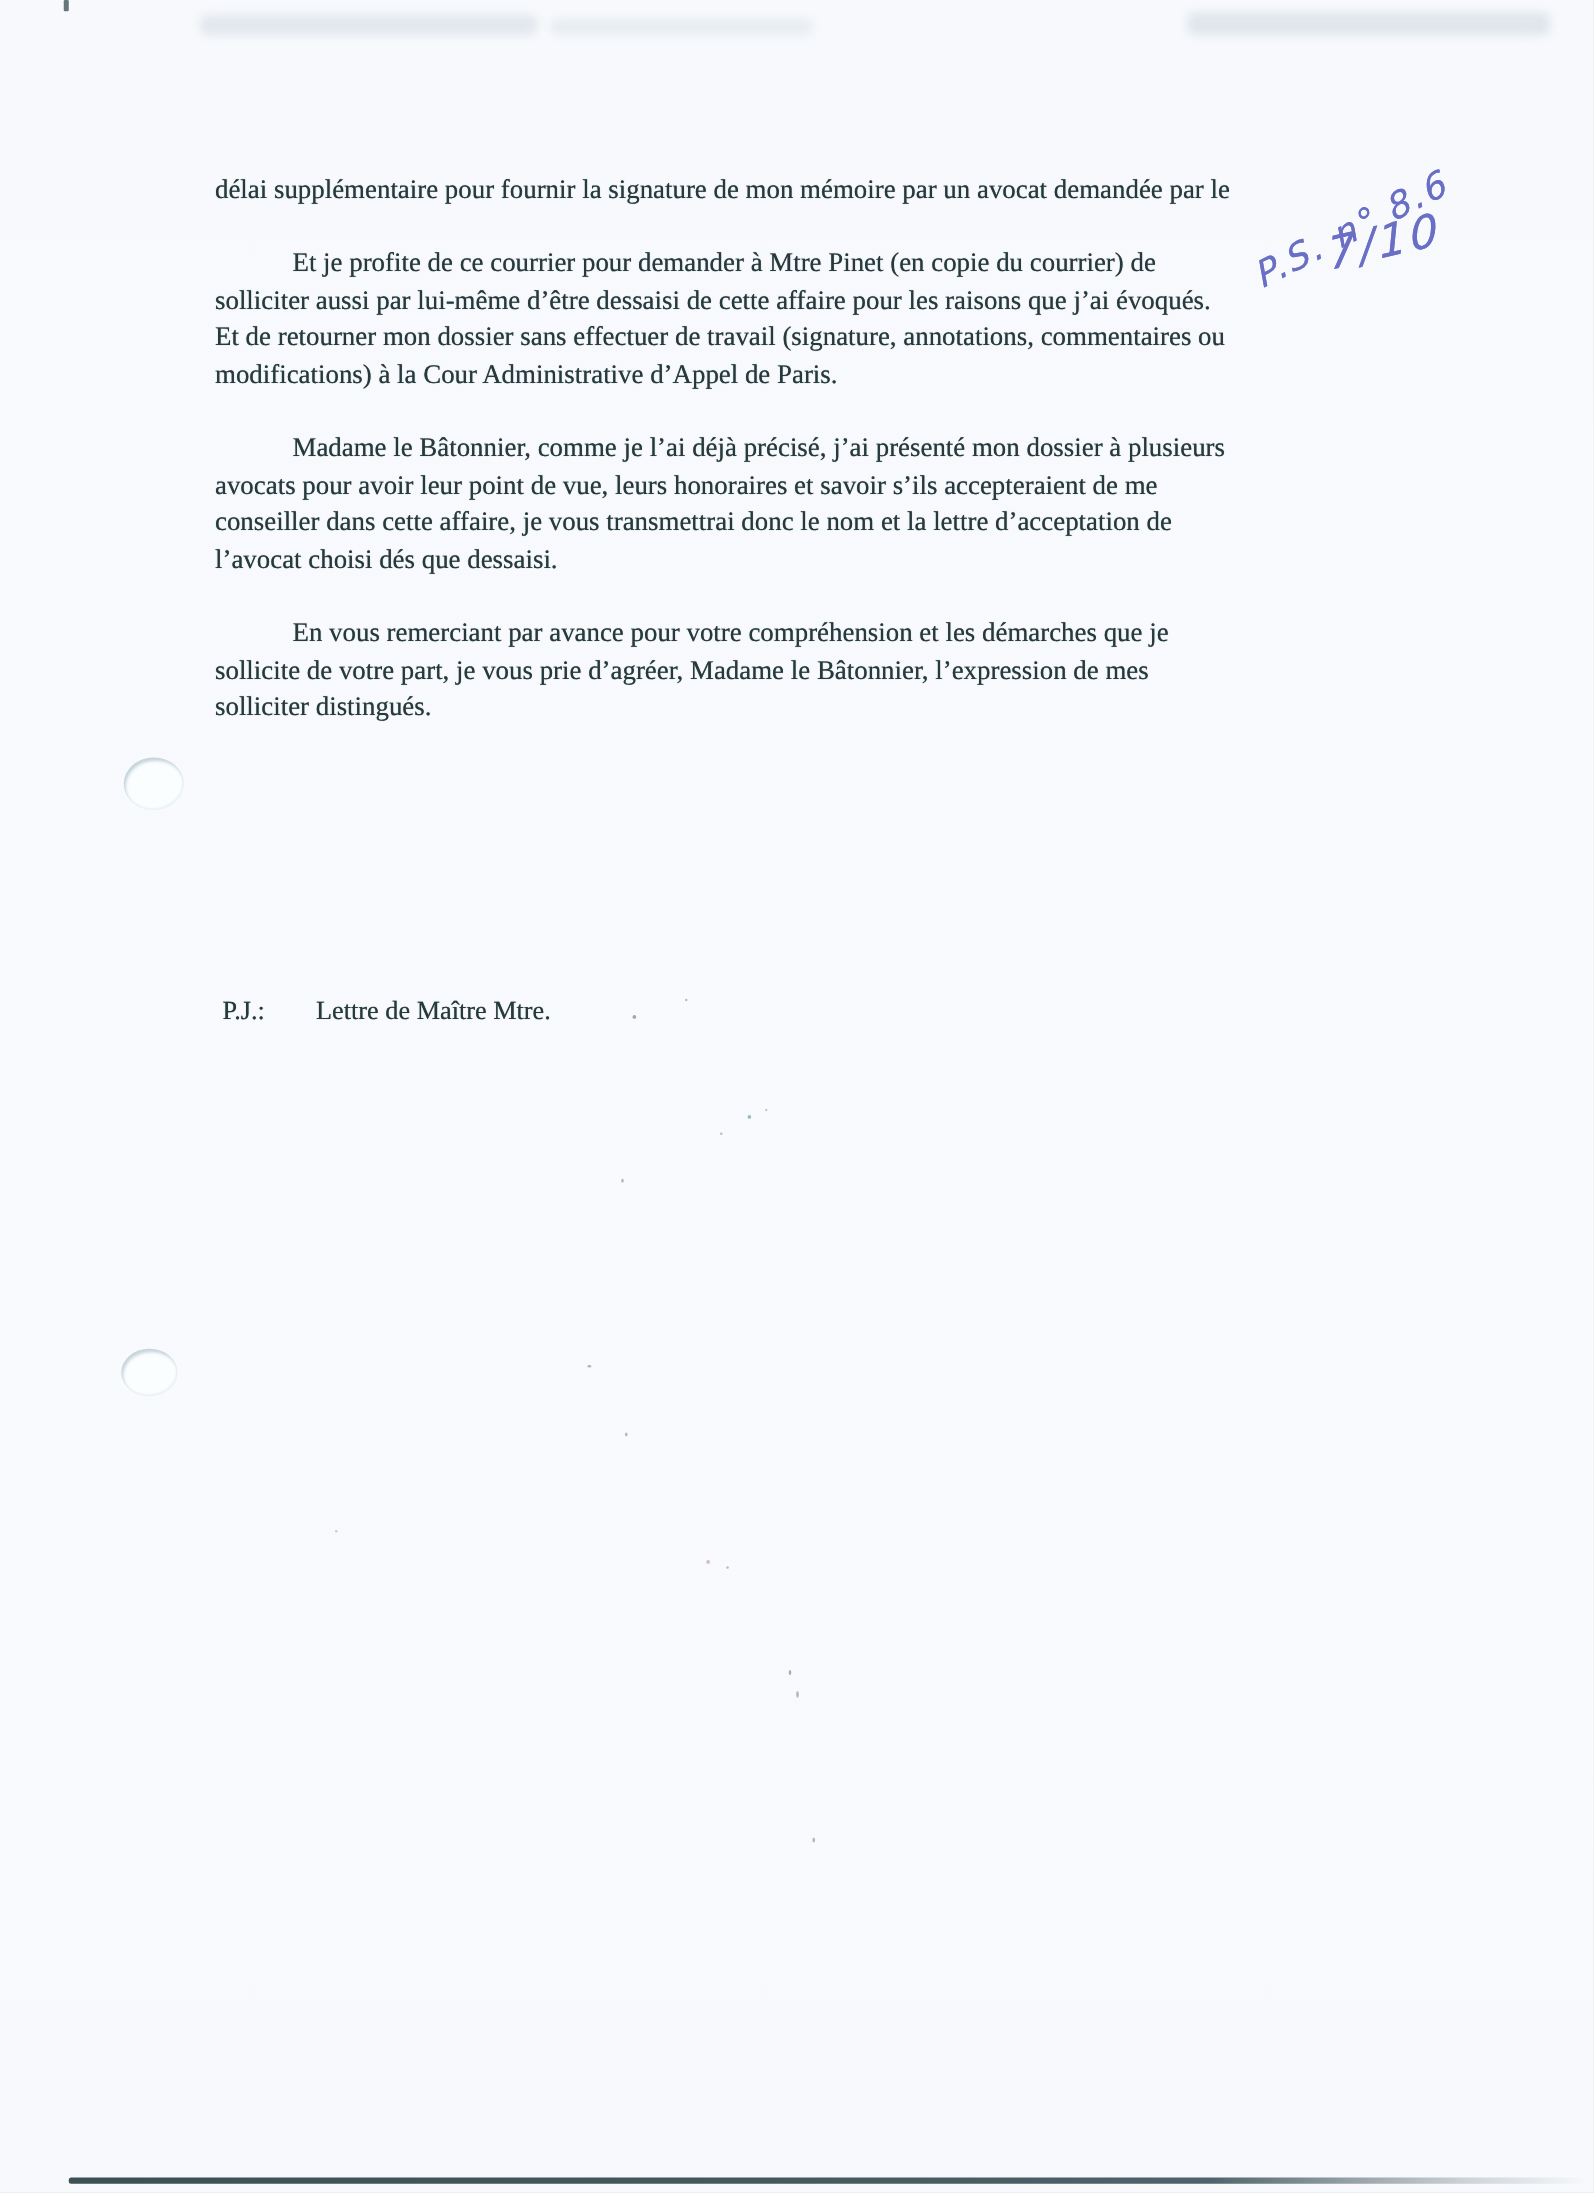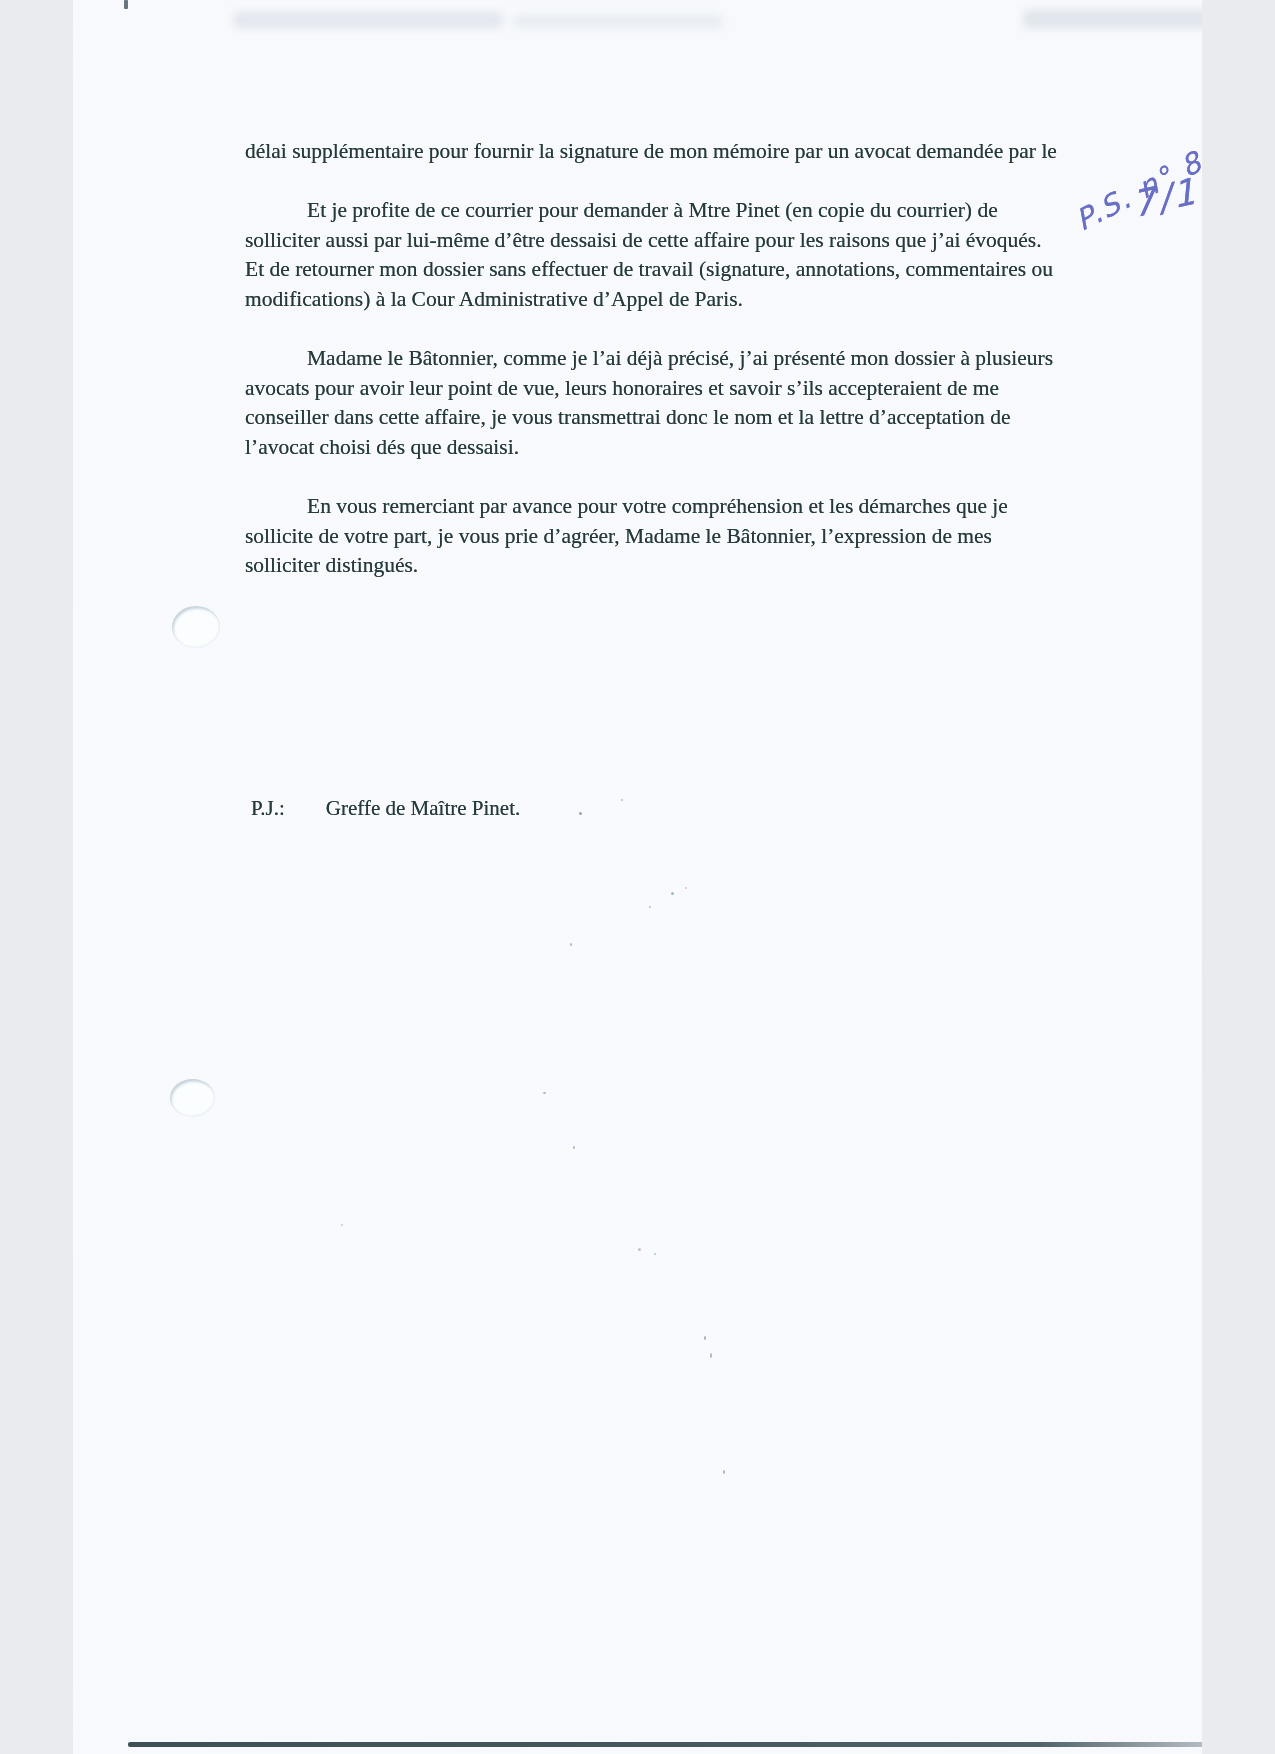--- a/index.html
+++ b/index.html
@@ -2,21 +2,21 @@
 <html><head>
 <meta charset="utf-8">
 <style>
   html, body {
     margin: 0;
     padding: 0;
     background: #e9ebef;
   }
   .page {
     position: relative;
-    width: 1129px;
+    width: 1275px;
     height: 1754px;
     margin: 0 auto;
     background: linear-gradient(180deg, #f7f9fc 0%, #f9fafd 55%, #f7f9fc 100%);
     overflow: hidden;
     font-family: "Liberation Serif", serif;
     color: #26393c;
   }
 
   
   .text-body {
@@ -150,21 +150,21 @@
     </div>
     <div class="para">
       <div class="line indent">En vous remerciant par avance pour votre compréhension et les démarches que je</div>
       <div class="line">sollicite de votre part, je vous prie d’agréer, Madame le Bâtonnier, l’expression de mes</div>
       <div class="line">solliciter distingués.</div>
     </div>
   </div>
 
   <div class="enclosure">
     <span class="enc-label">P.J.:</span>
-    <span class="enc-text">Greffe de Maître Pinet.</span>
+    <span class="enc-text">Lettre de Maître Mtre.</span>
   </div>
 
   <div class="annotation">
     <span class="hand1">P.S. n° 8.6</span>
     <span class="hand2">7/10</span>
   </div>
 
   <div class="hole hole-1"></div>
   <div class="hole hole-2"></div>
 

